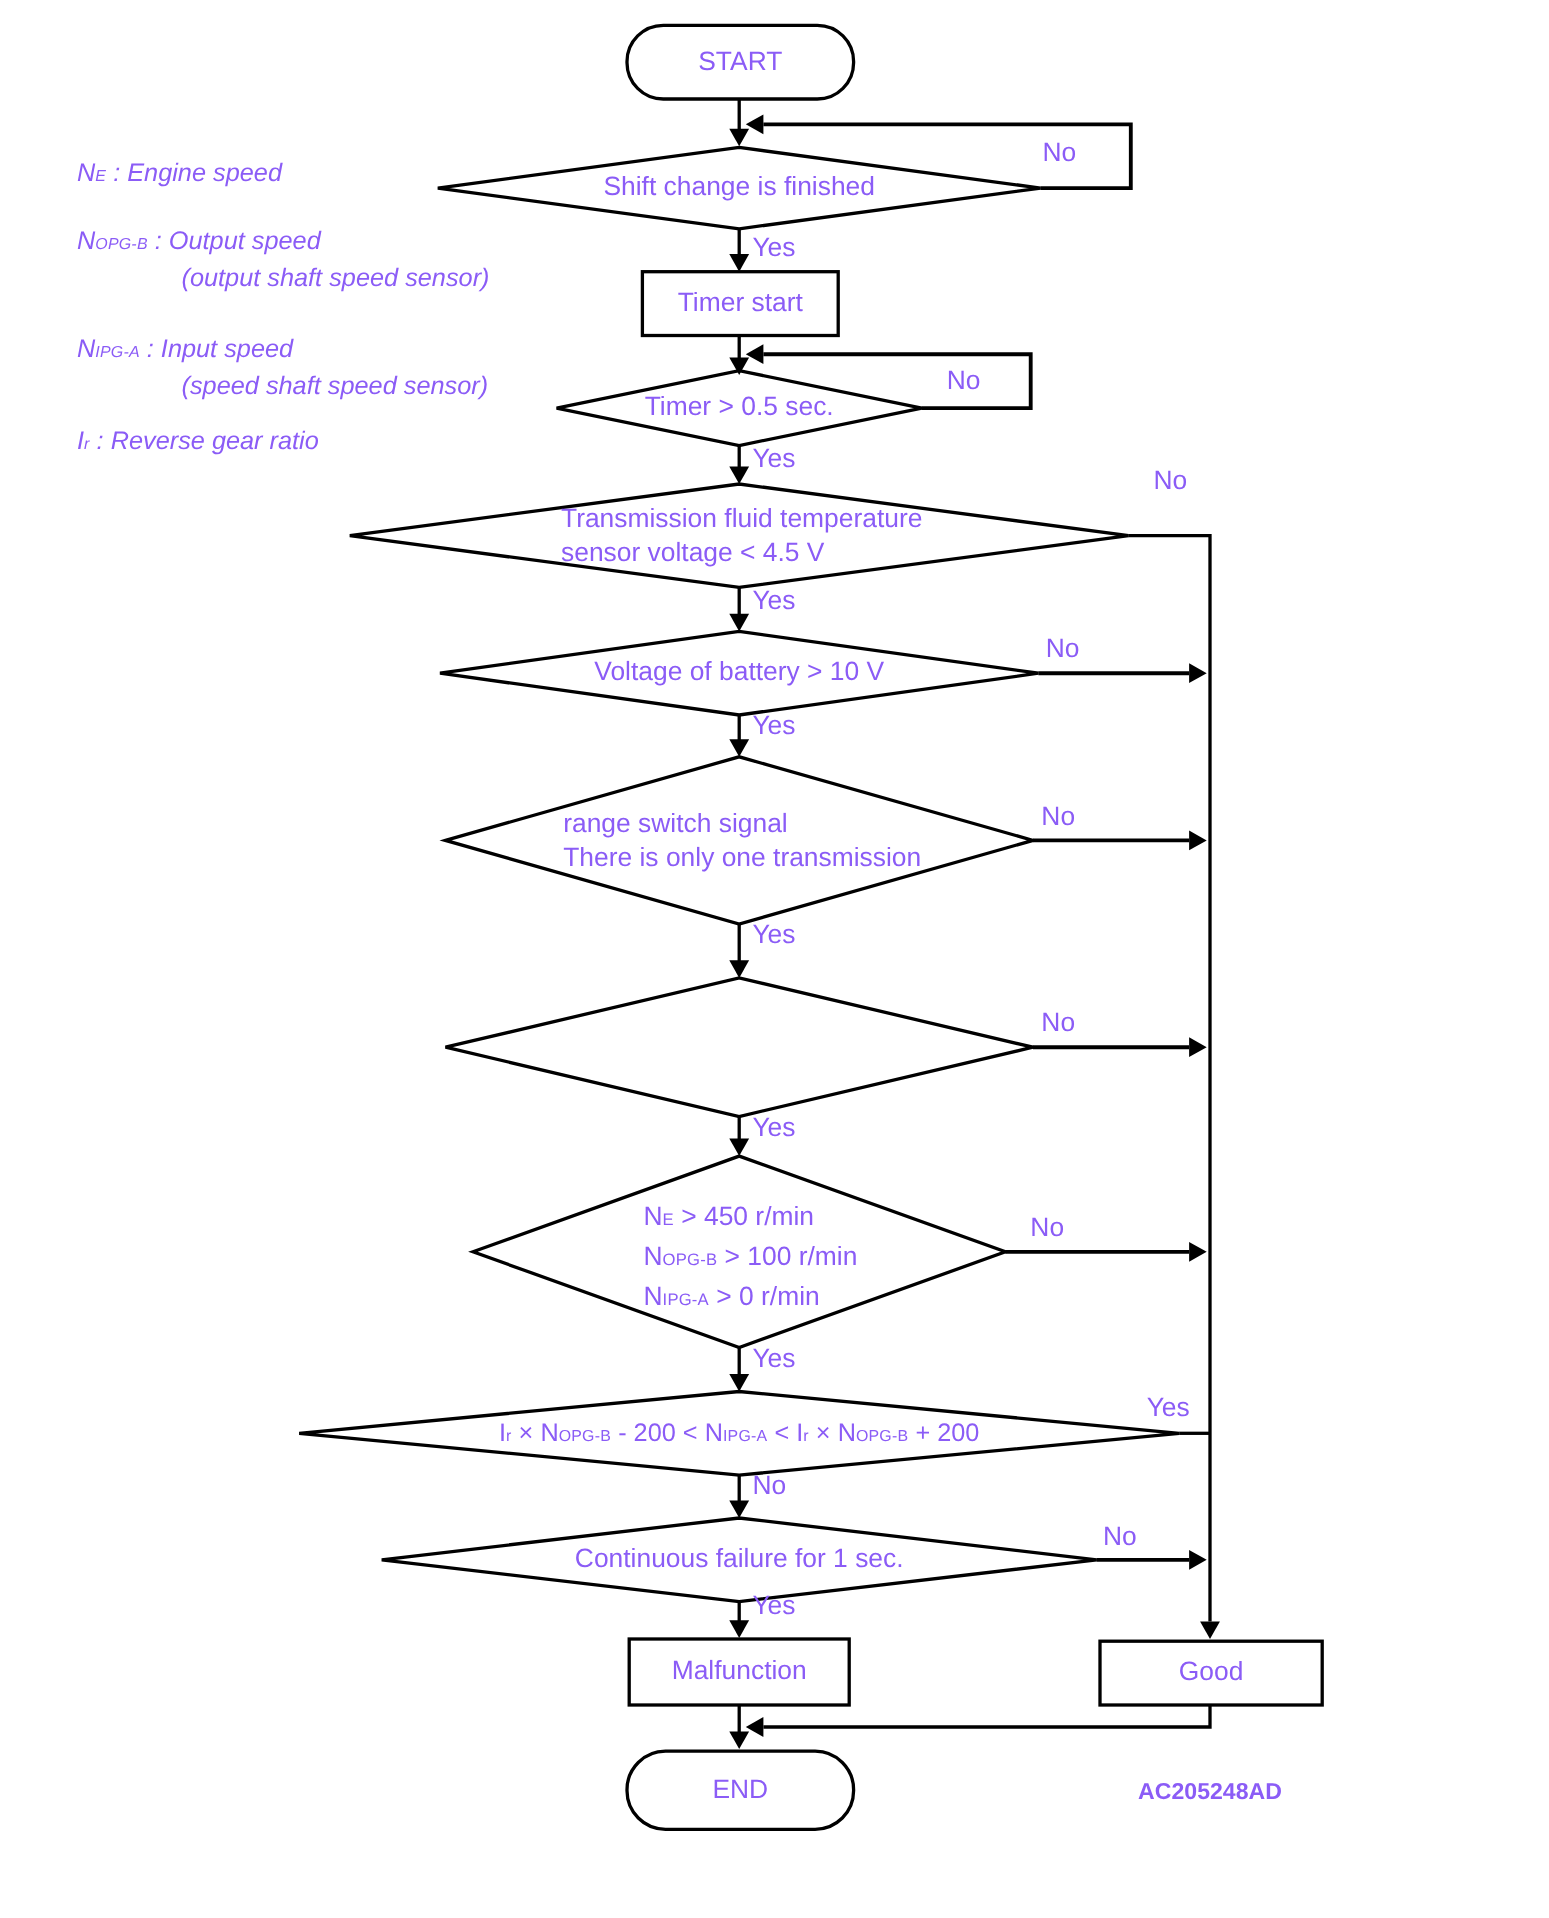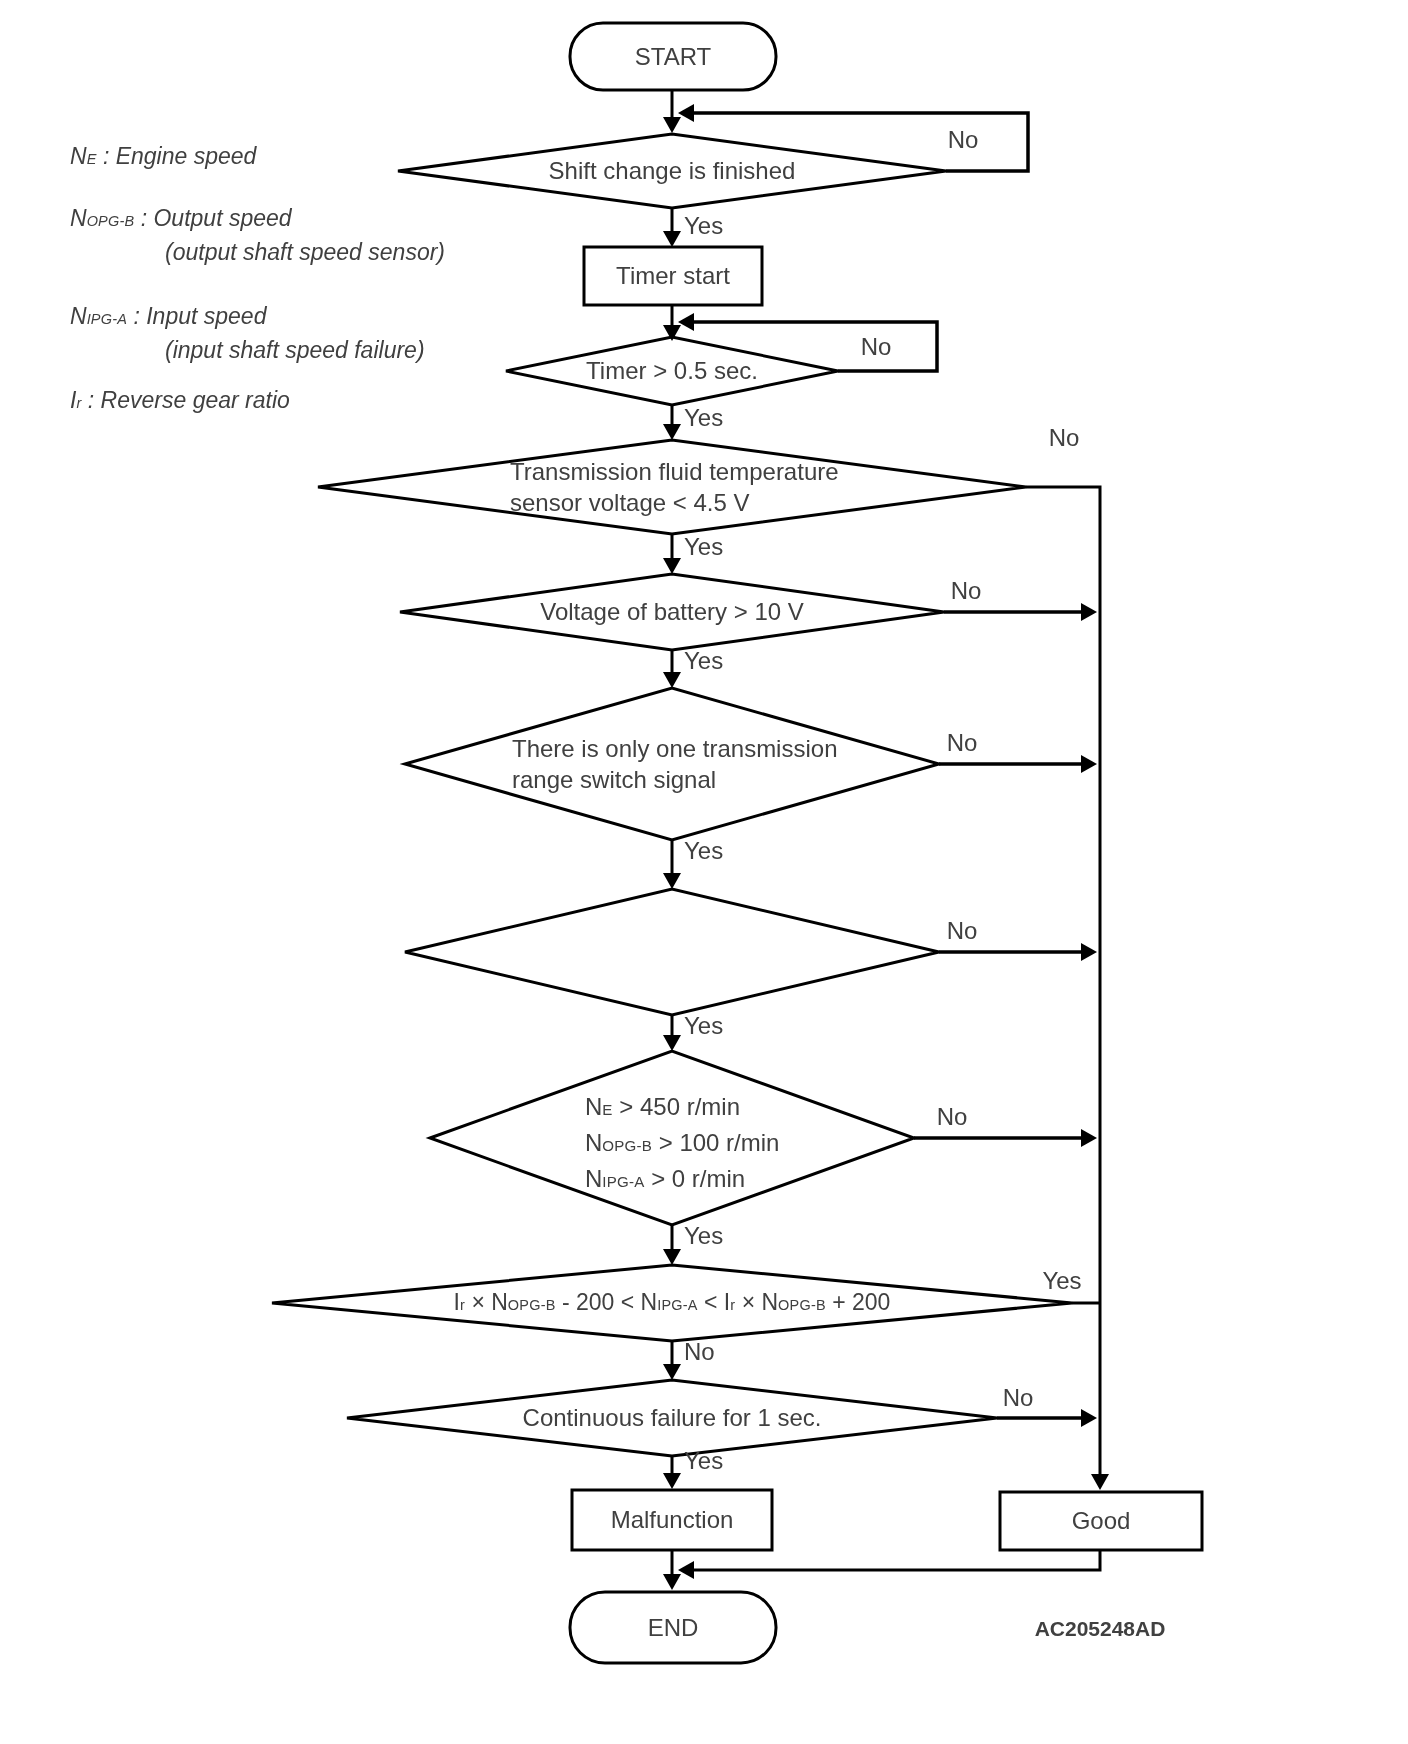--- a/index.html
+++ b/index.html
@@ -1,19 +1,19 @@
 <!DOCTYPE html>
 <html><head>
 <meta charset="utf-8">
 <style>
   html,body{margin:0;padding:0;background:#ffffff;}
   #canvas{position:relative;width:1408px;height:1744px;background:#ffffff;
           font-family:"Liberation Sans","DejaVu Sans",sans-serif;color:#000;}
   svg{position:absolute;left:0;top:0;}
-  .lbl{position:absolute;font-size:24px;white-space:nowrap;color:#404040;line-height:1.2;}
+  .lbl{position:absolute;font-size:24px;white-space:nowrap;color:#8b5cf6;line-height:1.2;}
   .ctr{transform:translate(-50%,-50%);text-align:center;}
   .vctr{transform:translateY(-50%);}
   .sub{font-size:0.63em;letter-spacing:0.2px;}
   .leg{font-size:23px;font-style:italic;}
   .block{line-height:31px;}
   .block3{line-height:33px;}
   .wm{font-weight:bold;font-size:21px;}
   .shape{stroke:#000;stroke-width:3;fill:none;}
   .thick{stroke:#000;stroke-width:3.5;fill:none;}
   .ah{fill:#000;stroke:none;}
@@ -94,21 +94,21 @@
     <polygon class="ah" points="678,1570 694,1561 694,1579"></polygon>
     <polygon class="ah" points="672,1590 663,1574 681,1574"></polygon>
 
     <rect class="shape" x="570" y="1592" width="206" height="71" rx="35"></rect>
   </svg>
 
   <div class="lbl leg vctr" style="left:70px;top:157px;"><span>N</span><span class="sub">E</span><span> : Engine speed</span></div>
   <div class="lbl leg vctr" style="left:70px;top:219px;"><span>N</span><span class="sub">OPG-B</span><span> : Output speed</span></div>
   <div class="lbl leg vctr" style="left:165px;top:253px;">(output shaft speed sensor)</div>
   <div class="lbl leg vctr" style="left:70px;top:317px;"><span>N</span><span class="sub">IPG-A</span><span> : Input speed</span></div>
-  <div class="lbl leg vctr" style="left:165px;top:351px;">(input shaft speed failure)</div>
+  <div class="lbl leg vctr" style="left:165px;top:351px;">(speed shaft speed sensor)</div>
   <div class="lbl leg vctr" style="left:70px;top:401px;"><span>I</span><span class="sub">r</span><span> : Reverse gear ratio</span></div>
 
   <div class="lbl ctr" style="left:673px;top:57px;">START</div>
   <div class="lbl ctr" style="left:672px;top:171px;">Shift change is finished</div>
   <div class="lbl ctr" style="left:963px;top:140px;">No</div>
   <div class="lbl vctr" style="left:684px;top:226px;">Yes</div>
   <div class="lbl ctr" style="left:673px;top:276px;">Timer start</div>
   <div class="lbl ctr" style="left:876px;top:347px;">No</div>
   <div class="lbl vctr" style="left:684px;top:418px;">Yes</div>
   <div class="lbl ctr" style="left:672px;top:371px;">Timer &gt; 0.5 sec.</div>
@@ -118,22 +118,22 @@
     <div>sensor voltage &lt; 4.5 V</div>
   </div>
   <div class="lbl ctr" style="left:1064px;top:438px;">No</div>
   <div class="lbl vctr" style="left:684px;top:547px;">Yes</div>
 
   <div class="lbl ctr" style="left:672px;top:612px;">Voltage of battery &gt; 10 V</div>
   <div class="lbl ctr" style="left:966px;top:591px;">No</div>
   <div class="lbl vctr" style="left:684px;top:661px;">Yes</div>
 
   <div class="lbl block" style="left:512px;top:733px;">
+    <div>range switch signal</div>
     <div>There is only one transmission</div>
-    <div>range switch signal</div>
   </div>
   <div class="lbl ctr" style="left:962px;top:743px;">No</div>
   <div class="lbl vctr" style="left:684px;top:851px;">Yes</div>
 
   <div class="lbl ctr" style="left:962px;top:931px;">No</div>
   <div class="lbl vctr" style="left:684px;top:1026px;">Yes</div>
 
   <div class="lbl block3" style="left:585px;top:1090px;">
     <div><span>N</span><span class="sub">E</span><span> &gt; 450 r/min</span></div>
     <div><span>N</span><span class="sub">OPG-B</span><span> &gt; 100 r/min</span></div>

